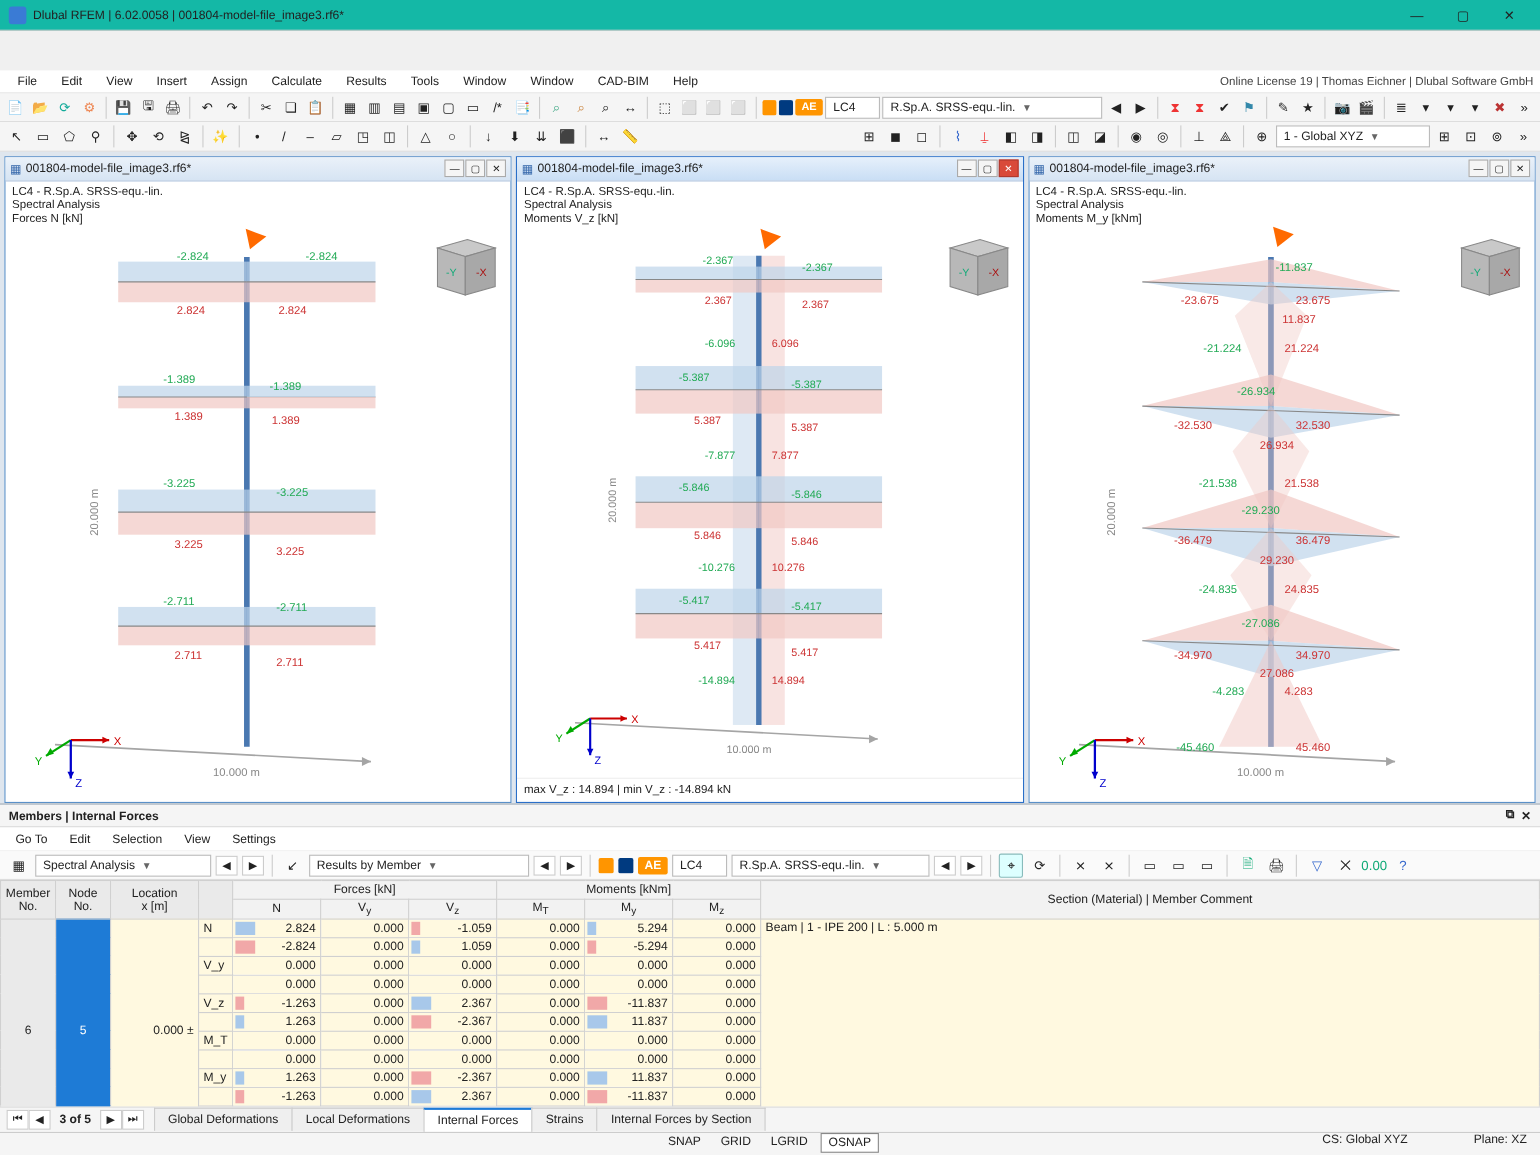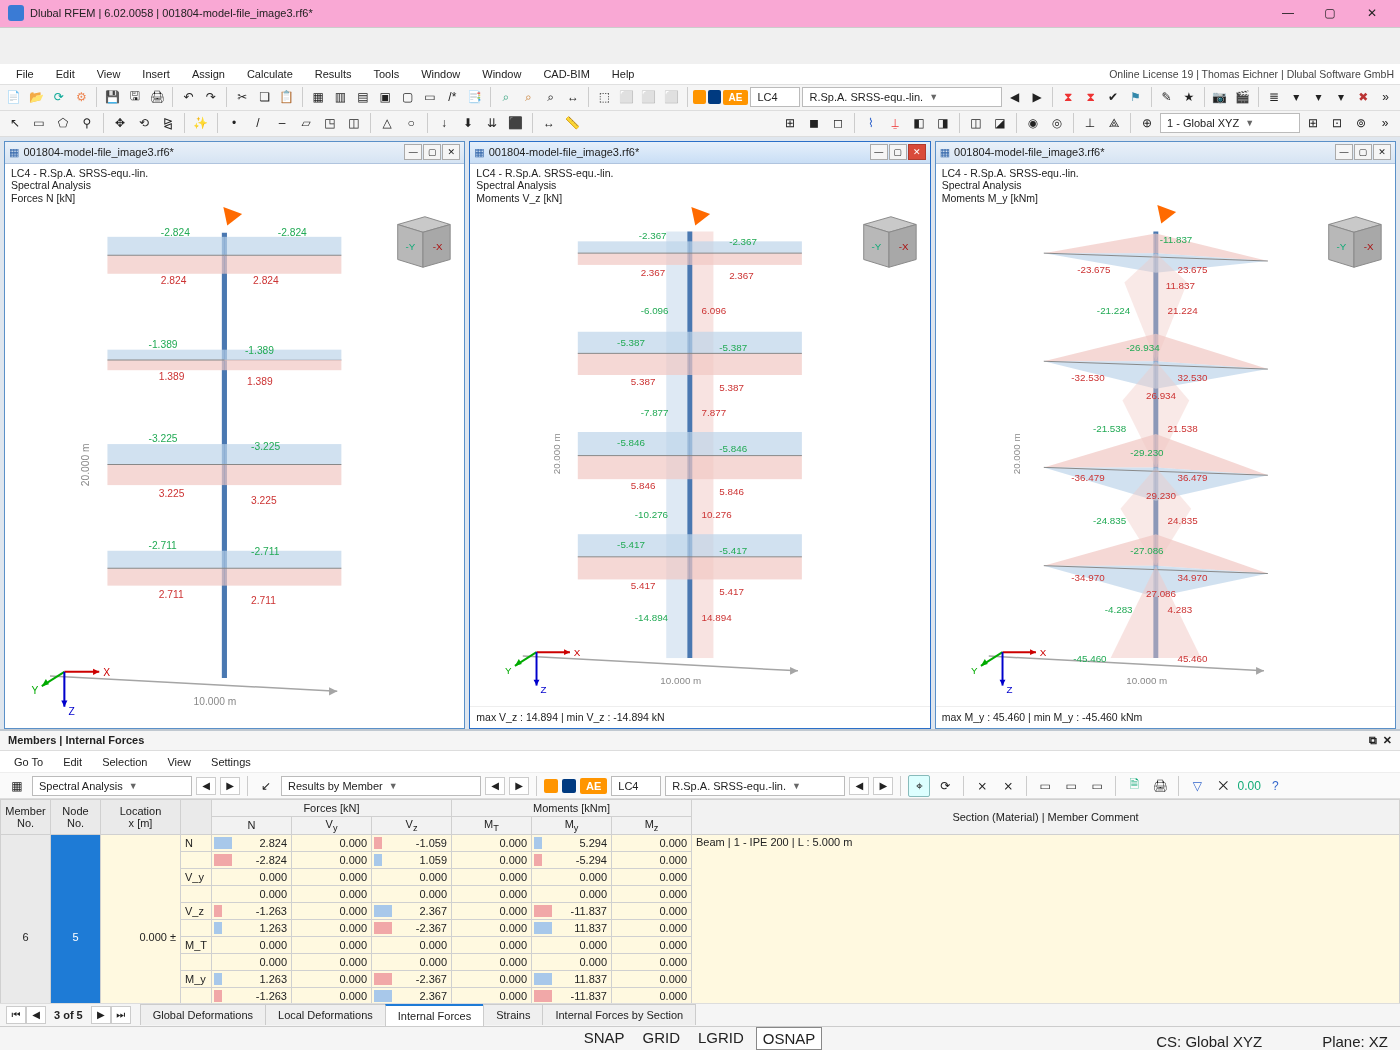--- a/index.html
+++ b/index.html
@@ -10,21 +10,21 @@
     background: #f0f0f0;
     color: #222;
     width: 1400px;
     height: 1050px;
     overflow: hidden;
     display: flex;
     flex-direction: column;
   }
   header.titlebar {
     height: 32px;
-    background: #f9a8d4;
+    background: #14b8a6;
     border-bottom: 1px solid #ccc;
     display: flex;
     align-items: center;
     padding: 0 8px;
     justify-content: space-between;
   }
   .titlebar .left { display: flex; align-items: center; gap: 6px; }
   .app-icon { width: 16px; height: 16px; background: #3a7bd5; border-radius: 3px; display:inline-block;}
   .win-buttons { display:flex; gap:2px;}
   .win-buttons span { width: 40px; height: 24px; display:flex; align-items:center; justify-content:center; font-size:12px; cursor:pointer;}
@@ -196,22 +196,22 @@
     margin-left:-1px;
     cursor:pointer;
     font-size:11px;
   }
   .ptab.active { background:#fff; border-top:2px solid #1e7bd6;}
 
   footer.status {
     height:24px;
     background:#f5f5f5;
     border-top:1px solid #ccc;
-    display:flex;align-items:flex-end;
-    font-size:15px;
+    display:flex;align-items:flex-start;
+    font-size:11px;
     gap:20px;
     padding:0 8px;
     justify-content:center;
     position:relative;
   }
   footer.status .snap-group { display:flex; gap:6px;}
   footer.status .snap-item { padding:2px 6px; cursor:pointer;}
   footer.status .snap-item.active { border:1px solid #888; background:#fff;}
   footer.status .right-info { position:absolute; right:12px; display:flex;gap:60px;}
   .arrow-marker {
@@ -686,21 +686,20 @@
         </g>
       </svg>
       <svg class="cube" viewBox="0 0 70 64">
         <polygon points="10,14 38,6 64,14 36,22" fill="#c9c9c9" stroke="#888"></polygon>
         <polygon points="10,14 36,22 36,58 10,50" fill="#b8b8b8" stroke="#888"></polygon>
         <polygon points="36,22 64,14 64,50 36,58" fill="#a8a8a8" stroke="#888"></polygon>
         <text x="18" y="40" font-size="10" fill="#1a7">-Y</text>
         <text x="46" y="40" font-size="10" fill="#a11">-X</text>
       </svg>
     </div>
-    <div class="view-footer">max M_y : 45.460 | min M_y : -45.460 kNm</div>
   </div>
 </div>
 
 <div class="panel">
   <div class="panel-title">
     <span>Members | Internal Forces</span>
     <div class="right">
       <span>⧉</span>
       <span>✕</span>
     </div>

